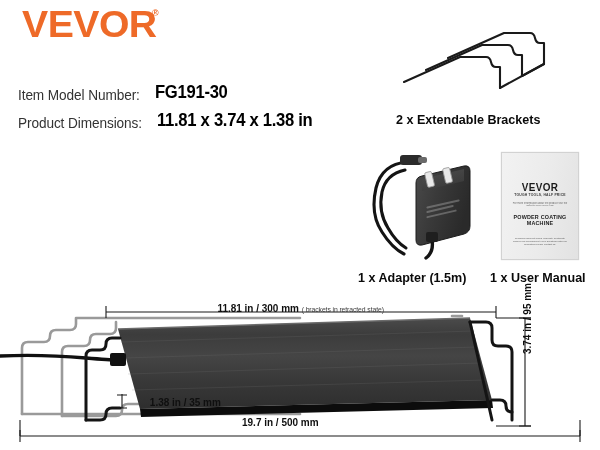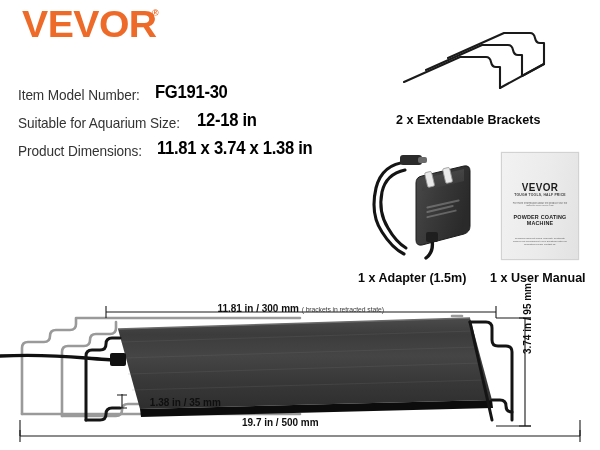--- a/index.html
+++ b/index.html
@@ -171,24 +171,20 @@
 
   <div id="logo">
     <span id="logo-text">VEVOR</span>
     <span id="logo-reg">®</span>
   </div>
 
   <div id="specs">
     <div class="spec-row">
       <span class="spec-label">Item Model Number:</span>
       <span class="spec-value">FG191-30</span>
-    </div>
-    <div class="spec-row">
-      <span class="spec-label">Suitable for Aquarium Size:</span>
-      <span class="spec-value">12-18 in</span>
     </div>
     <div class="spec-row">
       <span class="spec-label">Product Dimensions:</span>
       <span class="spec-value">11.81 x 3.74 x 1.38 in</span>
     </div>
   </div>
 
   <svg id="brackets-art" width="180" height="95" viewBox="0 0 180 95">
     <g fill="none" stroke="#1a1a1a" stroke-width="2.1" stroke-linejoin="round" stroke-linecap="round">
       <path d="M4 68 L60 43 L86 43 Q90 43 91 48 Q92 53 96 53 L100 53 L100 74"></path>

